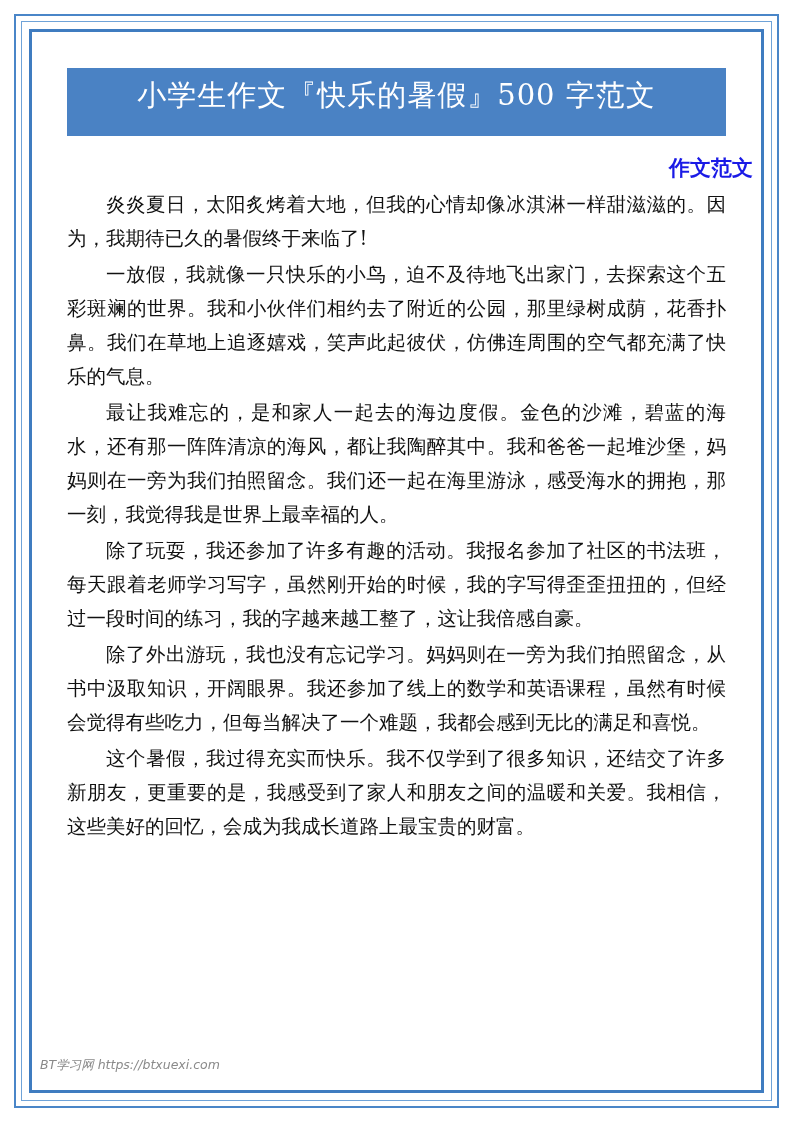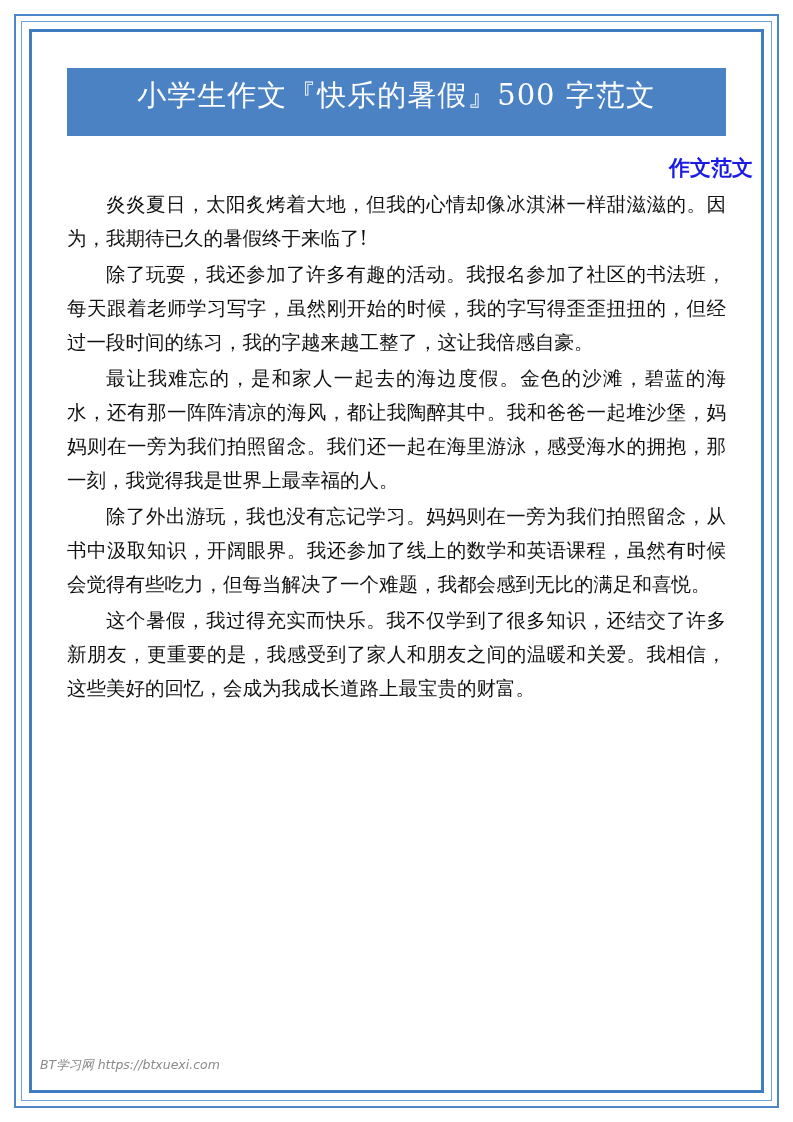--- a/index.html
+++ b/index.html
@@ -110,20 +110,21 @@
 <div class="frame-inner"></div>
 
 <div class="page">
 
   <div class="title-bar">小学生作文『快乐的暑假』500 字范文</div>
 
   <div class="subtitle">作文范文</div>
 
   <div class="body-text">
     <p>炎炎夏日，太阳炙烤着大地，但我的心情却像冰淇淋一样甜滋滋的。因为，我期待已久的暑假终于来临了!</p>
+    <p>一放假，我就像一只快乐的小鸟，迫不及待地飞出家门，去探索这个五彩斑斓的世界。我和小伙伴们相约去了附近的公园，那里绿树成荫，花香扑鼻。我们在草地上追逐嬉戏，笑声此起彼伏，仿佛连周围的空气都充满了快乐的气息。</p>
+    <p>最让我难忘的，是和家人一起去的海边度假。金色的沙滩，碧蓝的海水，还有那一阵阵清凉的海风，都让我陶醉其中。我和爸爸一起堆沙堡，妈妈则在一旁为我们拍照留念。我们还一起在海里游泳，感受海水的拥抱，那一刻，我觉得我是世界上最幸福的人。</p>
     <p>除了玩耍，我还参加了许多有趣的活动。我报名参加了社区的书法班，每天跟着老师学习写字，虽然刚开始的时候，我的字写得歪歪扭扭的，但经过一段时间的练习，我的字越来越工整了，这让我倍感自豪。</p>
-    <p>最让我难忘的，是和家人一起去的海边度假。金色的沙滩，碧蓝的海水，还有那一阵阵清凉的海风，都让我陶醉其中。我和爸爸一起堆沙堡，妈妈则在一旁为我们拍照留念。我们还一起在海里游泳，感受海水的拥抱，那一刻，我觉得我是世界上最幸福的人。</p>
     <p>除了外出游玩，我也没有忘记学习。妈妈则在一旁为我们拍照留念，从书中汲取知识，开阔眼界。我还参加了线上的数学和英语课程，虽然有时候会觉得有些吃力，但每当解决了一个难题，我都会感到无比的满足和喜悦。</p>
     <p>这个暑假，我过得充实而快乐。我不仅学到了很多知识，还结交了许多新朋友，更重要的是，我感受到了家人和朋友之间的温暖和关爱。我相信，这些美好的回忆，会成为我成长道路上最宝贵的财富。</p>
   </div>
 
   <div class="footer">BT学习网 https://btxuexi.com</div>
 </div>
 
 </body></html>

